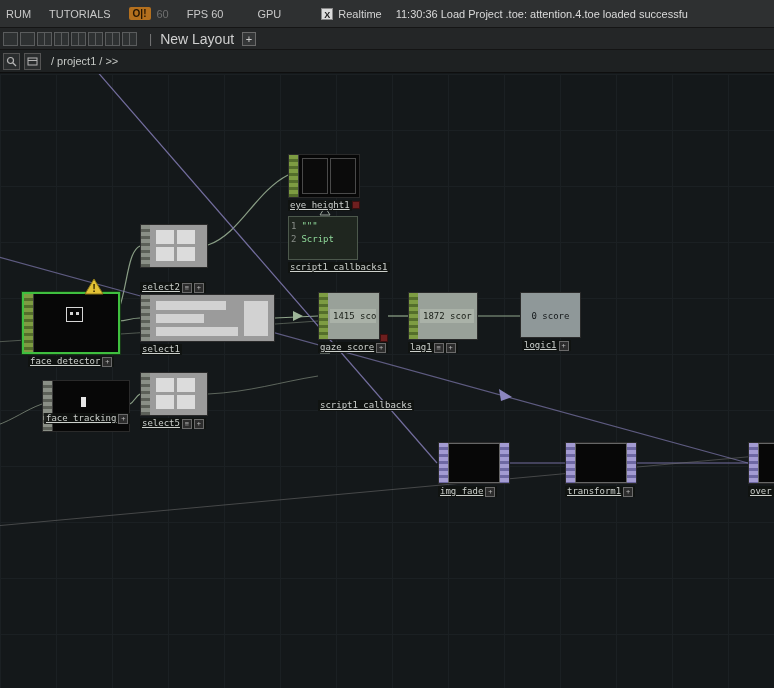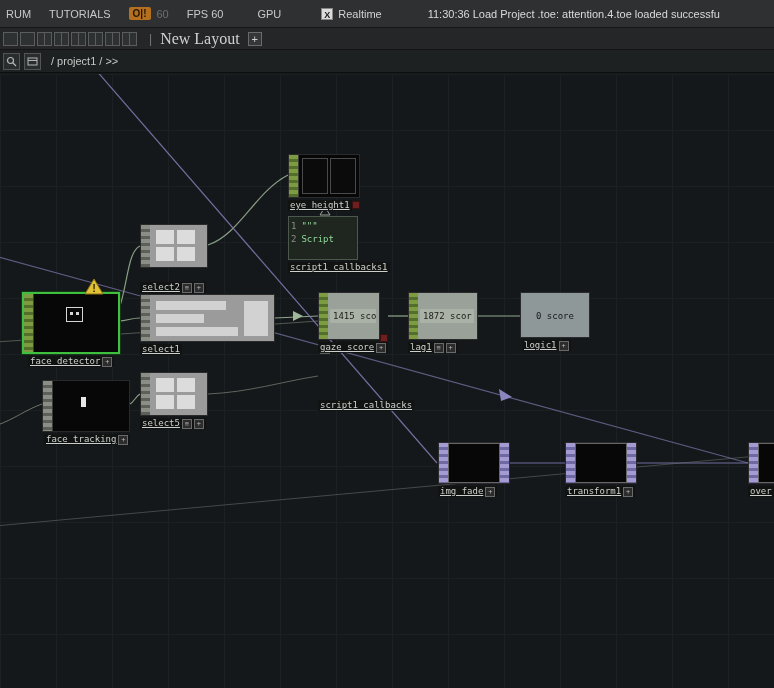--- a/index.html
+++ b/index.html
@@ -18,34 +18,34 @@
   .menu-item { color:#c9c9c9; font-size:11px; margin-right:18px; cursor:default; }
   .menu-item:first-child { margin-left:0; }
   .perf-badge { background:#b4701e; color:#241503; font-weight:bold; font-size:10px;
     padding:1px 4px; border-radius:2px; margin-right:6px; }
   .perf-value { color:#6f6f6f; font-size:11px; margin-right:18px; }
   .fps { color:#c9c9c9; font-size:11px; margin-right:34px; }
   .gpu { color:#c9c9c9; font-size:11px; margin-right:40px; }
   .realtime { display:flex; align-items:center; color:#d2d2d2; font-size:11px; margin-right:14px; }
   .checkbox { width:12px; height:12px; background:#dcdcdc; color:#1c1c1c; font-size:9px;
     line-height:12px; text-align:center; font-weight:bold; margin-right:5px; border:1px solid #888; }
-  .statusline { color:#dadada; font-size:11px; overflow:hidden;margin-left:32px; }
+  .statusline { color:#dadada; font-size:11px; overflow:hidden; }
 
   
   .layoutbar {
     height:22px; background:#242627; border-bottom:1px solid #141414;
     display:flex; align-items:center; padding:0 3px;
   }
   .preset { width:15px; height:14px; border:1px solid #5a5c5d; background:#2e3132; margin-right:2px; }
   .preset.splitv { background:linear-gradient(90deg,#2e3132 48%,#5a5c5d 48%,#5a5c5d 52%,#2e3132 52%); }
   .preset.grid2 { background:
       linear-gradient(90deg,transparent 48%,#5a5c5d 48%,#5a5c5d 52%,transparent 52%),
       linear-gradient(0deg,transparent 48%,#5a5c5d 48%,#5a5c5d 52%,transparent 52%), #2e3132; }
   .lsep { color:#787878; font-size:12px; margin:0 8px 0 10px; }
-  .newlayout { color:#d0d0d0; font-size:16px; margin-right:8px;font-family:Liberation Serif, serif; }
+  .newlayout { color:#d0d0d0; font-size:14px; margin-right:8px; }
   .plusbtn { width:14px; height:14px; border:1px solid #6a6a6a; background:#343637; color:#cfcfcf;
     font-size:11px; line-height:12px; text-align:center; }
 
   
   .pathbar {
     height:23px; background:#1e2122; border-bottom:1px solid #0e0e0e;
     display:flex; align-items:center; padding:0 3px;
   }
   .toolbox { width:17px; height:17px; border:1px solid #545454; background:#2a2d2e;
     display:flex; align-items:center; justify-content:center; margin-right:4px; }
@@ -270,35 +270,35 @@
   <div class="node chop-node" style="left:408px;top:218px;width:70px;height:48px;">
     <div class="strip green-strip"></div>
     <div class="chop-val">1872 scor</div>
   </div>
   <div class="nlabel" style="left:408px;top:268px;">
     <span class="nlabel-text">lag1</span>
     <span class="lbox">≡</span>
     <span class="lbox">+</span>
   </div>
 
-  <div class="node logic-node" style="left:520px;top:218px;width:70px;height:46px;padding-left:48px;">
+  <div class="node logic-node" style="left:520px;top:218px;width:61px;height:46px;padding-left:48px;">
     <div class="logic-val">0 score</div>
   </div>
   <div class="nlabel" style="left:522px;top:266px;">
     <span class="nlabel-text">logic1</span>
     <span class="lbox">+</span>
   </div>
 
   <div class="node" style="left:42px;top:306px;width:88px;height:52px;background:#555;">
     <div class="strip gray-strip"></div>
     <div class="viewer">
       <div class="tracking-blob"></div>
     </div>
   </div>
-  <div class="nlabel" style="left:44px;top:360px;">
+  <div class="nlabel" style="left:44px;top:339px;">
     <span class="nlabel-text">face_tracking</span>
     <span class="lbox">+</span>
   </div>
 
   <div class="node select-node" style="left:140px;top:298px;width:68px;height:44px;">
     <div class="strip gray-strip"></div>
     <div class="dat-preview">
       <div class="cell" style="left:6px;top:5px;width:18px;height:14px;"></div>
       <div class="cell" style="left:27px;top:5px;width:18px;height:14px;"></div>
       <div class="cell" style="left:6px;top:22px;width:18px;height:14px;"></div>

